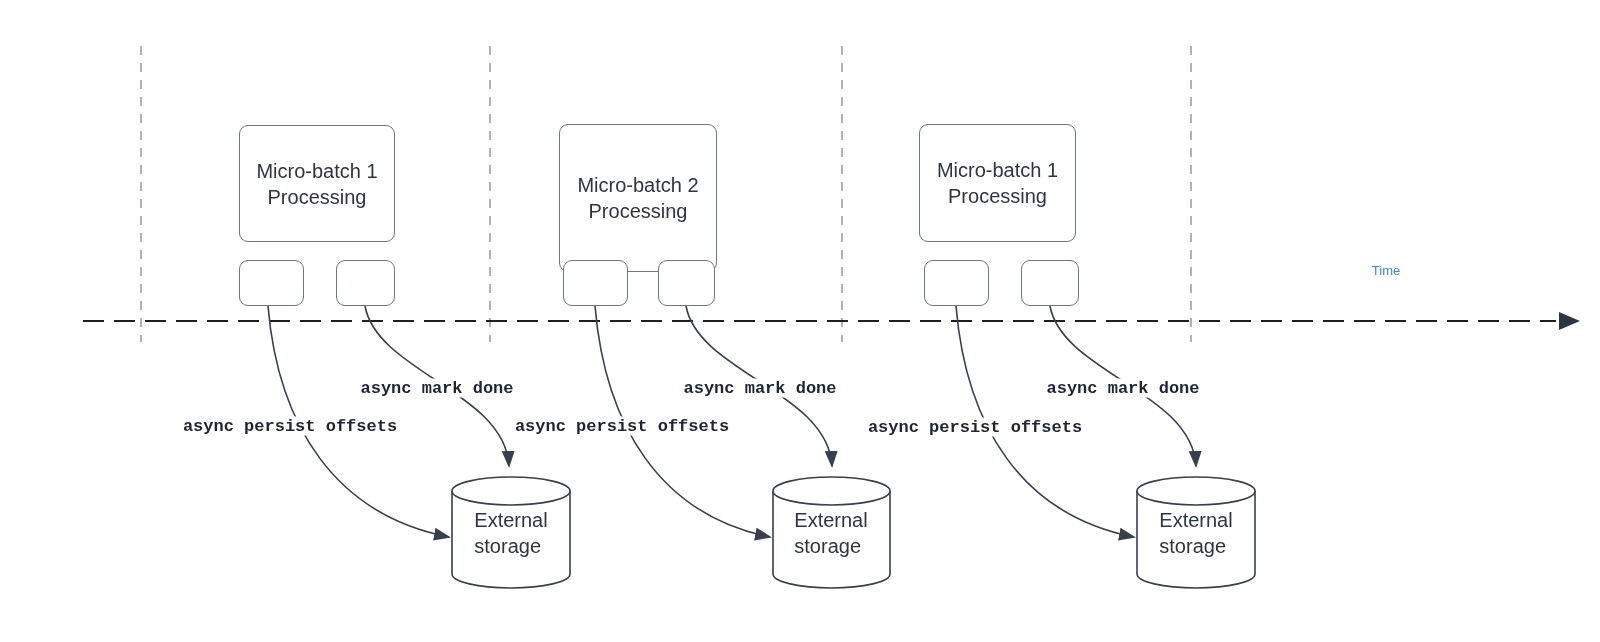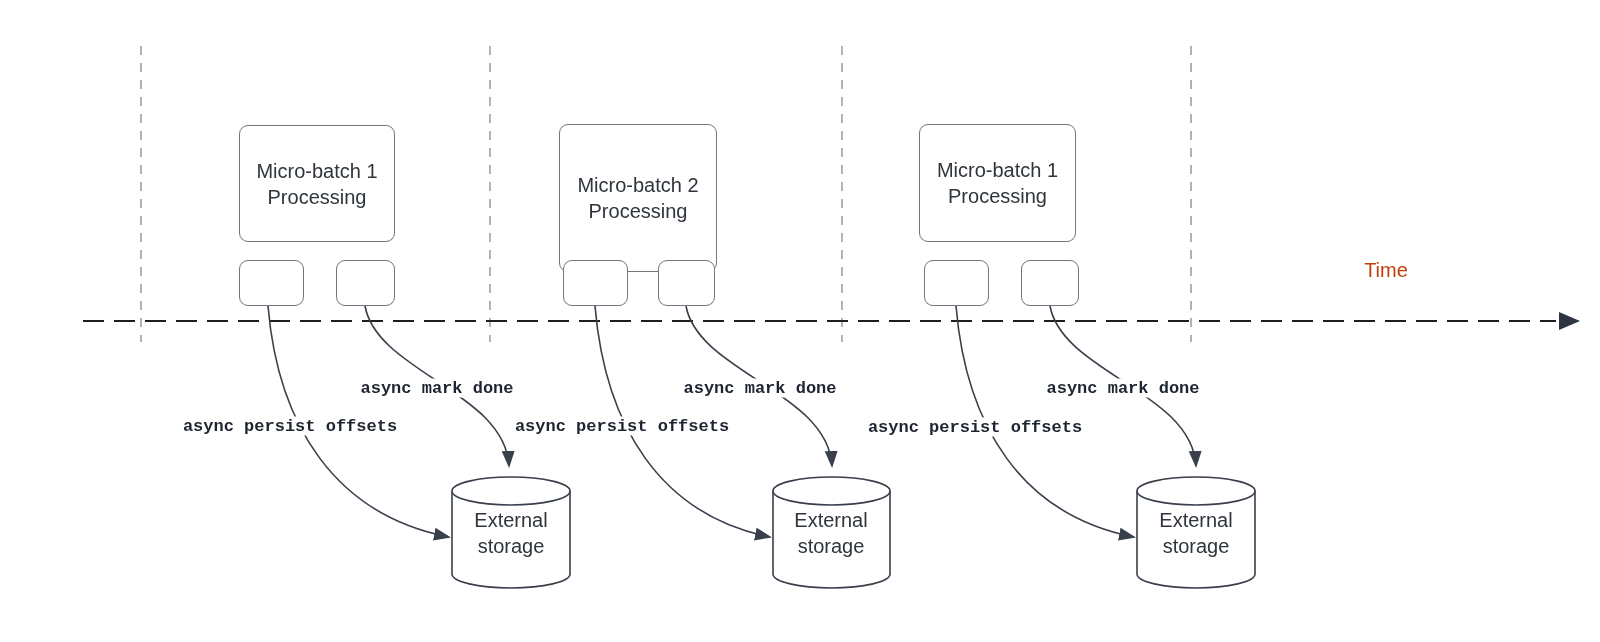--- a/index.html
+++ b/index.html
@@ -20,25 +20,25 @@
     display:flex;flex-direction:column;align-items:center;justify-content:center;
     font-size:20px;line-height:26px;color:#2f353d;text-align:center;
   }
   .center-label{
     position:absolute;z-index:3;transform:translate(-50%,-50%);
     white-space:nowrap;background:#ffffff;padding:0 3px;
     font-weight:bold;font-size:17px;color:#1e2430;font-family:Liberation Mono, monospace;
   }
   .cyl-label{
     position:absolute;z-index:3;transform:translate(-50%,-50%);
-    text-align:center;font-size:20px;line-height:26px;color:#2f353d;
+    text-align:left;font-size:20px;line-height:26px;color:#2f353d;
   }
   .time-label{
     position:absolute;z-index:2;transform:translate(-50%,-50%);
-    font-size:20px;color:#c2410c;
+    font-size:13px;color:#3b82f6;
   }
 </style>
 </head>
 <body>
 
 <div class="canvas">
 
   <svg class="layer" width="1600" height="642" viewBox="0 0 1600 642">
     <defs>
       <marker id="arrow" markerUnits="userSpaceOnUse" markerWidth="20" markerHeight="16" refX="15" refY="6.5" orient="auto">

